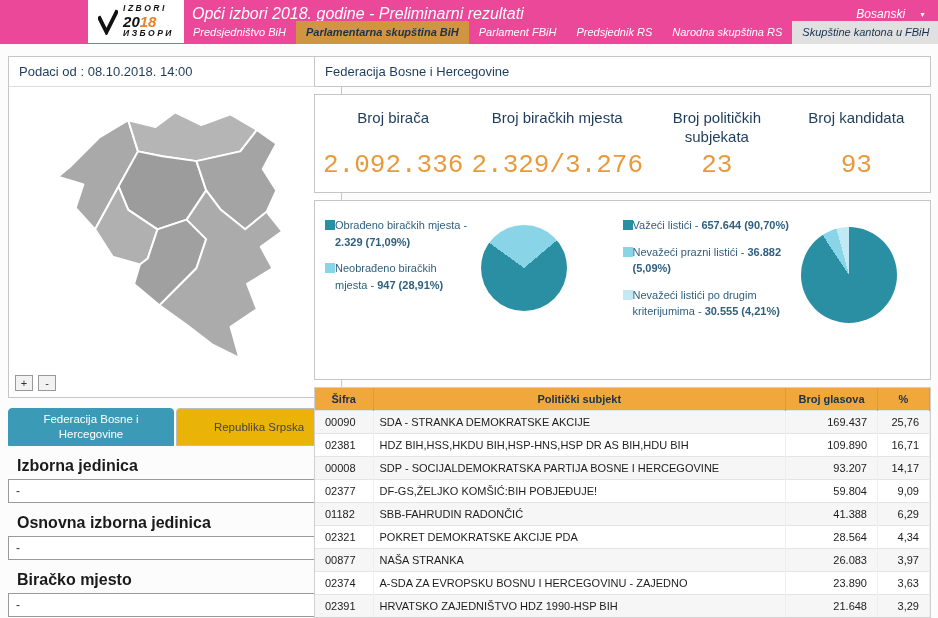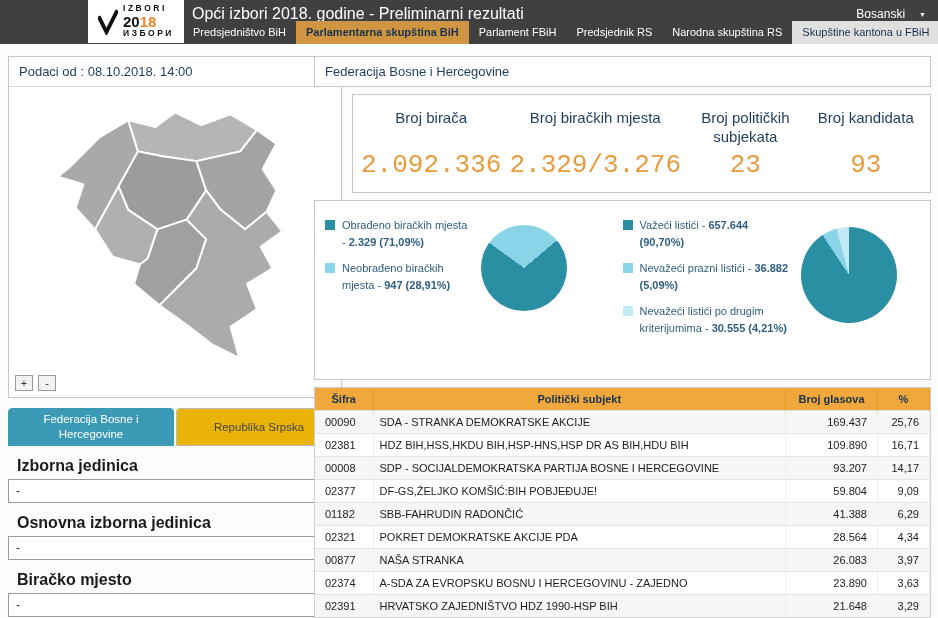--- a/index.html
+++ b/index.html
@@ -1,20 +1,20 @@
 <!DOCTYPE html>
 <html><head>
 <meta charset="utf-8">
 <style>
   html,body{margin:0;padding:0;background:#ffffff;}
   .page{position:relative;width:938px;height:618px;overflow:hidden;background:#fcfcfc;
         font-family:"Liberation Sans",sans-serif;}
 
   
-  .header{position:absolute;top:0;left:0;right:0;height:44px;background:#404040;}
+  .header{position:absolute;top:0;left:0;right:0;height:44px;background:#ec4899;font-style:italic;}
   .logo{position:absolute;left:88px;top:0;width:96px;height:43px;background:#fff;
         display:flex;align-items:center;justify-content:center;gap:5px;}
   .logo-check{width:20px;height:26px;}
   .logo-lines{display:flex;flex-direction:column;align-items:flex-start;}
   .logo-top,.logo-bottom{font-size:8.5px;font-weight:bold;letter-spacing:2.5px;color:#111;line-height:1.15;}
   .logo-year{font-size:15px;font-weight:bold;color:#111;line-height:1;}
   .logo-year .orange{color:#e8842c;}
   .title{position:absolute;left:192px;top:5px;color:#fff;font-size:16px;white-space:nowrap;}
   .lang{position:absolute;right:12px;top:7px;color:#fff;font-size:12px;display:flex;align-items:center;gap:14px;cursor:pointer;}
   .caret{font-size:7px;line-height:1;}
@@ -39,31 +39,31 @@
         box-sizing:border-box;padding:2px 14px;cursor:pointer;line-height:1.3;}
   .etab.active{background:#3b9ab5;border-color:#3b9ab5;color:#fff;}
   .filter-label{font-size:16px;font-weight:bold;color:#1b1b1b;margin:11px 9px 4px;}
   .select{height:22px;border:1px solid #9a9a9a;background:#fff;display:flex;align-items:center;
           justify-content:space-between;padding:0 5px 0 7px;font-size:12px;color:#333;cursor:pointer;}
   .select-arrow{font-size:7px;color:#555;}
 
   
   .main{position:absolute;left:314px;top:56px;width:617px;}
   .region-panel{padding:7px 10px;font-size:13px;color:#1e3c5c;}
-  .stats-panel{margin-top:7px;display:flex;padding:14px 4px 12px;margin-left:38px;}
+  .stats-panel{margin-top:7px;display:flex;padding:14px 4px 12px;}
   .stat{flex:1;text-align:center;padding:0 4px;}
   .stat-label{color:#1e3c5c;font-size:15px;line-height:1.25;min-height:38px;}
   .stat-value{color:#e89b3c;font-size:26px;margin-top:3px;white-space:nowrap;font-family:Liberation Mono, monospace;}
 
   .pies-panel{margin-top:7px;display:flex;padding:12px 10px;height:180px;box-sizing:border-box;}
   .pie-group{flex:1;display:flex;gap:10px;}
   .legend{display:flex;flex-direction:column;gap:10px;padding-top:4px;}
   .legend-1{width:146px;}
   .legend-2{width:168px;}
-  .legend-item{display:flex;gap:7px;font-size:11px;color:#2f5f7e;line-height:1.5;}
+  .legend-item{display:flex;font-size:11px;color:#2f5f7e;line-height:1.5;}
   .swatch{width:10px;height:10px;flex:0 0 10px;margin-top:3px;}
   .legend-value{font-weight:bold;}
   .pie{border-radius:50%;align-self:flex-start;}
   .pie-sm{width:86px;height:86px;margin-top:12px;}
   .pie-lg{width:96px;height:96px;margin-top:14px;}
 
   .table-panel{margin-top:7px;border:1px solid #d0d0d0;background:#fff;}
   table{width:100%;border-collapse:collapse;font-size:11px;}
   th{background:#f0a73c;color:#17324e;font-weight:bold;padding:5px 6px;text-align:center;
      border-right:1px solid #e09a30;cursor:pointer;}

